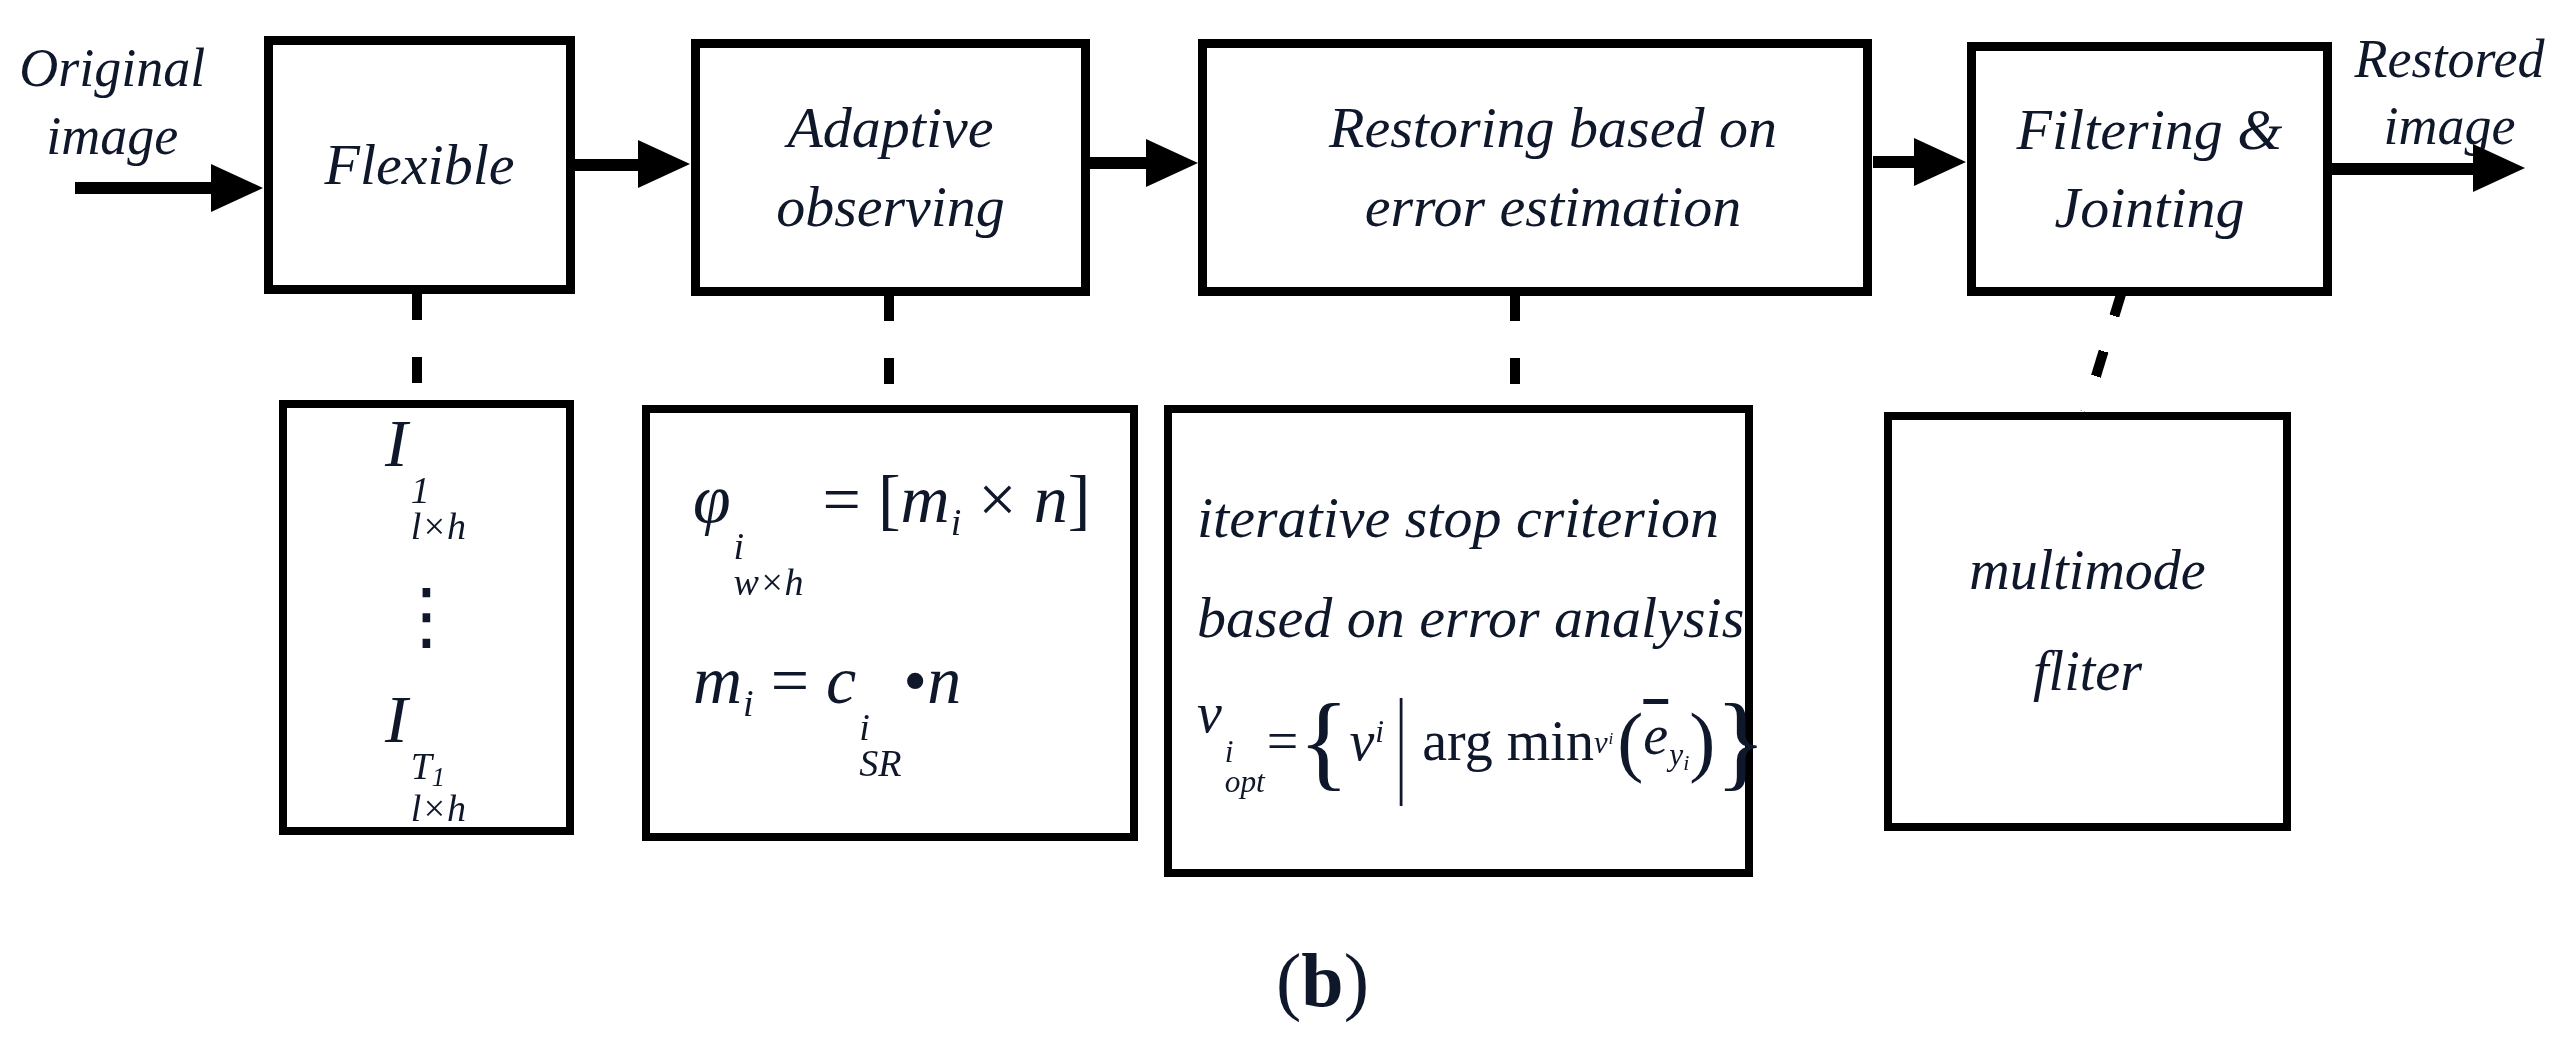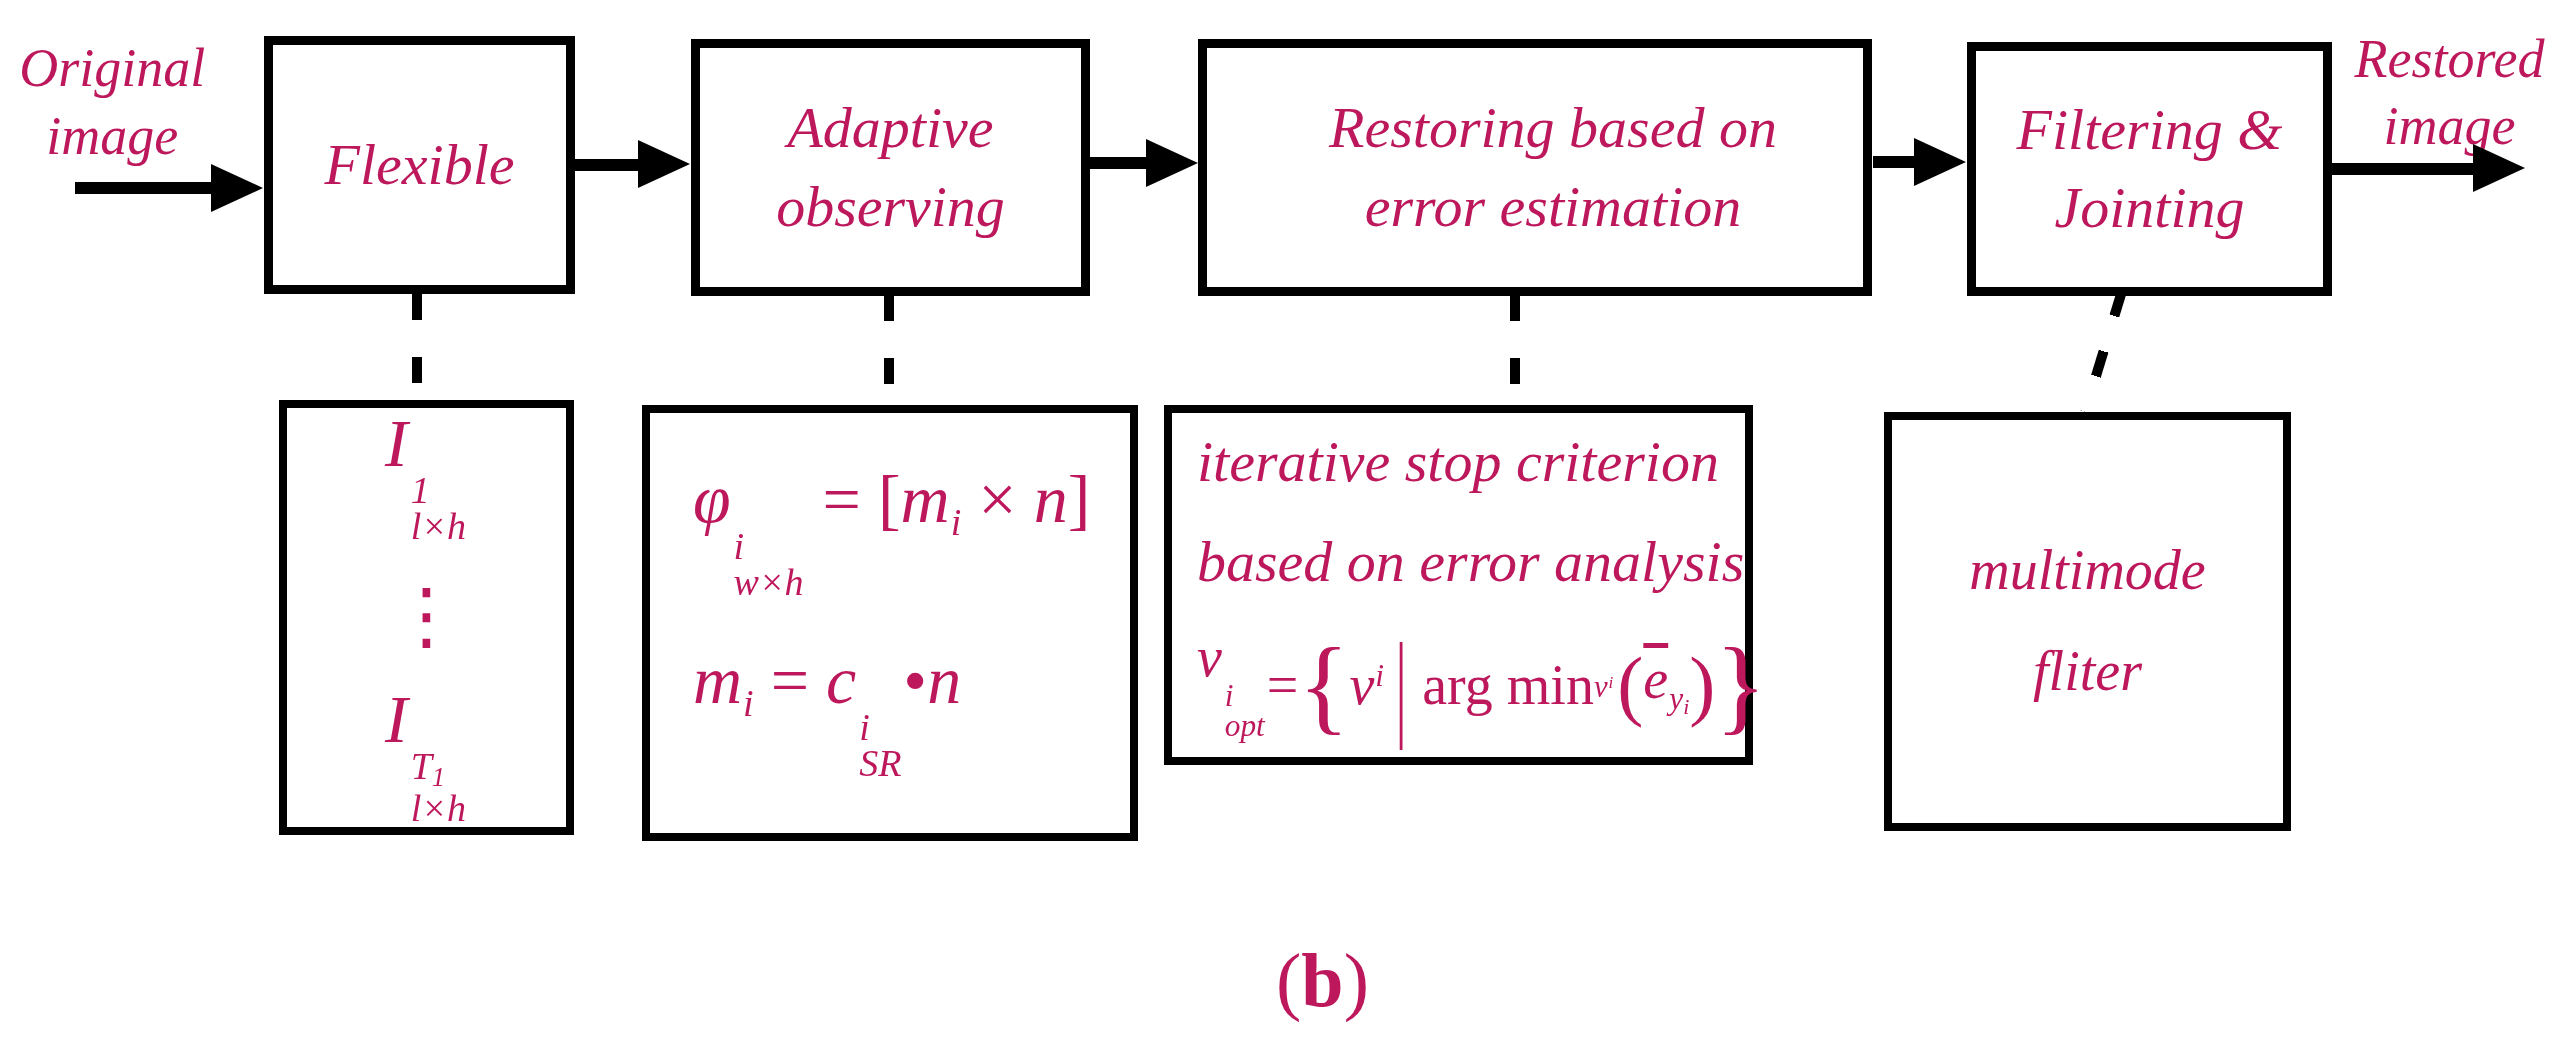--- a/index.html
+++ b/index.html
@@ -1,17 +1,17 @@
 <!DOCTYPE html>
 <html><head>
 <meta charset="utf-8">
 <style>
   html,body{margin:0;padding:0;background:#ffffff;}
   .canvas{position:relative;width:2576px;height:1061px;background:#ffffff;overflow:hidden;
-          font-family:"Liberation Serif","DejaVu Serif",serif;color:#be185d;}
+          font-family:"Liberation Serif","DejaVu Serif",serif;color:#0f172a;}
   
   .sbox{position:absolute;border:9.7px solid #000;background:#fff;box-sizing:border-box;
         display:flex;flex-direction:column;align-items:center;justify-content:center;text-align:center;}
   .dbox{position:absolute;border:8.7px solid #000;background:#fff;box-sizing:border-box;
         display:flex;flex-direction:column;justify-content:center;}
   .stage-line{display:block;font-style:italic;font-size:58px;line-height:1.35;white-space:nowrap;}
   
   .iolabel{position:absolute;text-align:center;font-style:italic;font-size:54px;line-height:1.25;}
   .iolabel span{display:block;}
   
@@ -143,21 +143,21 @@
     <div class="fm">
       <span>m</span><span class="isub">i</span>
       <span class="up">=</span>
       <span>c</span><span class="ss">
           <span class="s">i</span>
           <span class="s">SR</span>
         </span><span class="up">•</span><span>n</span>
     </div>
   </div>
 
-  <div class="dbox d-res" style="left:1164px;top:405px;width:589px;height:360px;">
+  <div class="dbox d-res" style="left:1164px;top:405px;width:589px;height:472px;">
     <div class="txt">iterative stop criterion</div>
     <div class="txt">based on error analysis</div>
     <div class="fm fmrow">
       <span><span>v</span><span class="ss">
             <span class="s">i</span>
             <span class="s">opt</span>
           </span></span>
       <span class="up">=</span>
       <span class="brace">{</span>
       <span><span>v</span><span class="sup">i</span></span>

